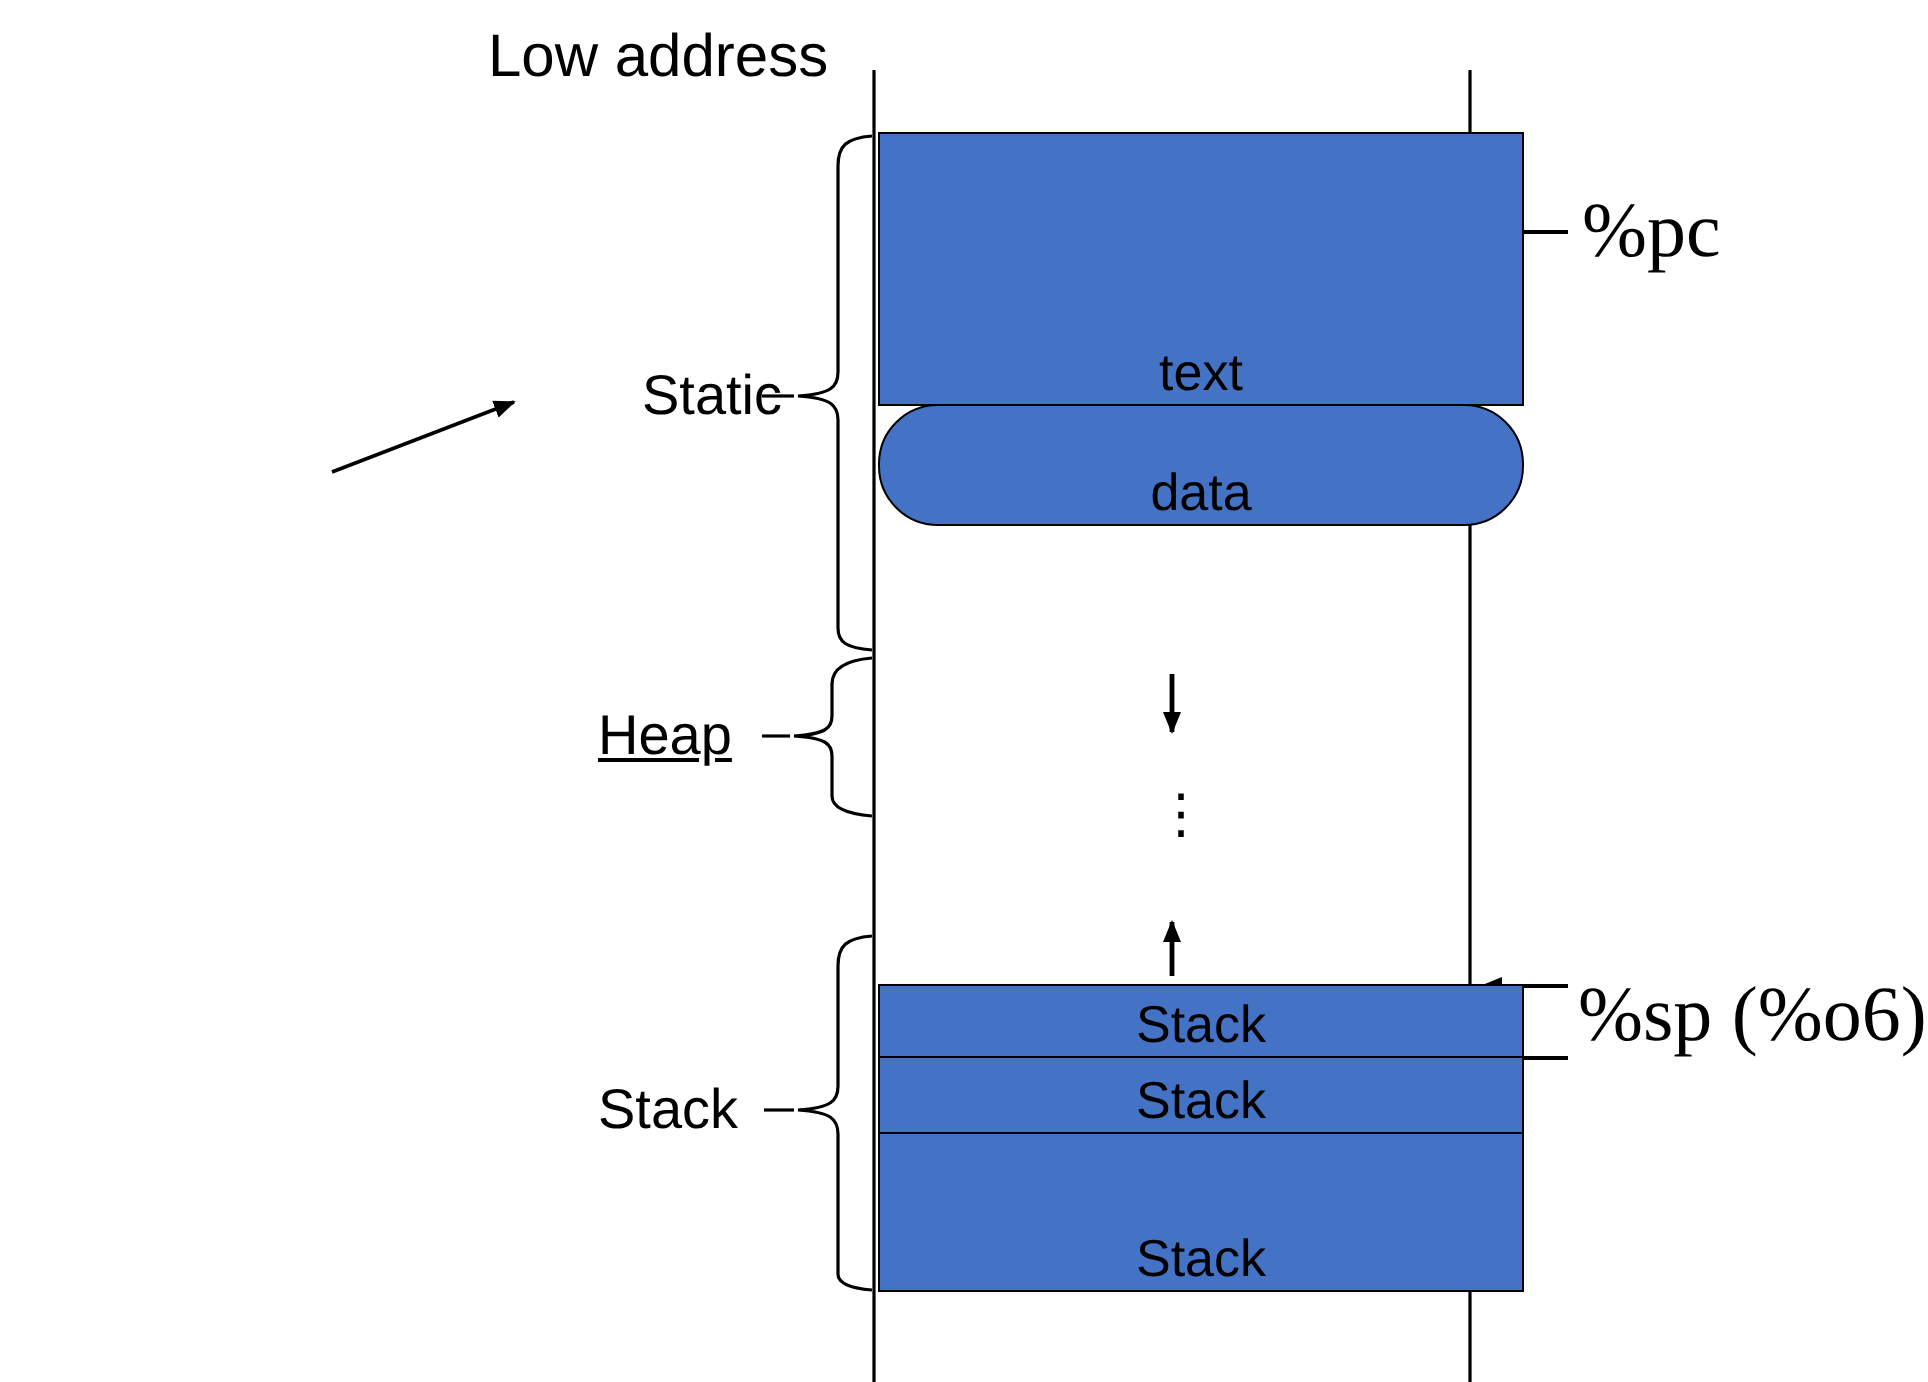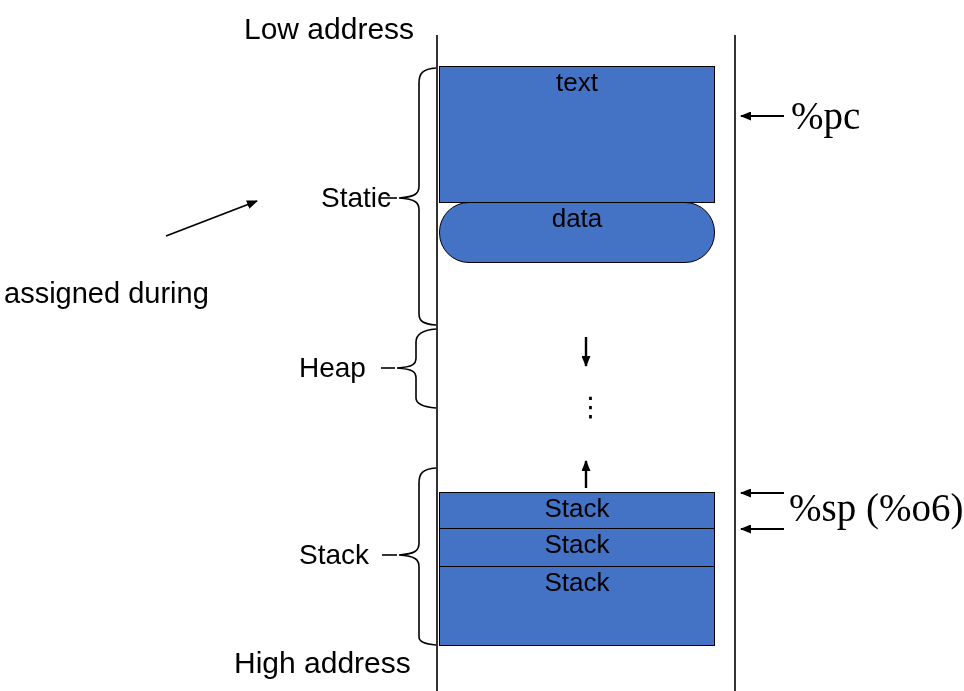--- a/index.html
+++ b/index.html
@@ -7,39 +7,39 @@
     position:relative;
     width:964px;height:691px;
     background:#ffffff;
     font-family:"Liberation Sans","DejaVu Sans",sans-serif;
     color:#000;
     overflow:hidden;
   }
   #overlay{position:absolute;left:0;top:0;width:964px;height:691px;}
   .seg{
     position:absolute;
-    left:439px;width:276px;
+    left:439px;width:323px;
     background:#4472C4;
     border:1.6px solid #000;
     box-sizing:border-box;
-    display:flex;align-items:flex-start;justify-content:center;
+    display:flex;align-items:flex-end;justify-content:center;
     font-size:26px;
   }
   .seg-text{top:66px;height:137px;}
   .seg-data{top:202px;height:61px;border-radius:30px;}
   .seg-bss{top:262px;height:64px;}
   .seg-stack1{top:492px;height:37px;}
   .seg-stack2{top:528px;height:39px;}
   .seg-stack3{top:566px;height:80px;}
   .endlabel{position:absolute;font-size:30px;line-height:34px;white-space:nowrap;}
   .low{left:244px;top:12px;}
   .high{left:234px;top:646px;}
   .regionlabel{position:absolute;font-size:28px;line-height:34px;white-space:nowrap;}
   .static{left:285px;top:181px;margin-left:36px;}
-  .heap{left:299px;top:351px;}
+  .heap{left:299px;top:351px;text-decoration:underline;}
   .stack{left:299px;top:538px;}
   .annotation{
     position:absolute;left:4px;top:276px;
     font-size:29px;line-height:35px;white-space:nowrap;
   }
   .reglabel{
     position:absolute;
     font-family:Liberation Serif, serif;
     font-size:39px;line-height:36px;white-space:nowrap;
   }
@@ -79,21 +79,20 @@
     <line x1="784" y1="493" x2="741" y2="493" stroke="#000" stroke-width="2" marker-end="url(#arrow)"></line>
     <line x1="784" y1="529" x2="741" y2="529" stroke="#000" stroke-width="2" marker-end="url(#arrow)"></line>
 
     <line x1="586" y1="337" x2="586" y2="366" stroke="#000" stroke-width="2.4" marker-end="url(#arrow)"></line>
     <line x1="586" y1="488" x2="586" y2="461" stroke="#000" stroke-width="2.4" marker-end="url(#arrow)"></line>
 
     <line x1="166" y1="236" x2="257" y2="201" stroke="#000" stroke-width="1.8" marker-end="url(#arrow)"></line>
   </svg>
 
   <div class="endlabel low">Low address</div>
-  <div class="endlabel high">High address</div>
 
   <div class="seg seg-text">
     <span>text</span>
   </div>
   <div class="seg seg-data">
     <span>data</span>
   </div>
   <div class="seg seg-stack1">
     <span>Stack</span>
   </div>
@@ -104,19 +103,18 @@
     <span>Stack</span>
   </div>
 
   <div class="dots">⋮</div>
 
   <div class="regionlabel static">Static</div>
   <div class="regionlabel heap">Heap</div>
   <div class="regionlabel stack">Stack</div>
 
   <div class="annotation">
-    <div>assigned during</div>
   </div>
 
   <div class="reglabel pc">%pc</div>
   <div class="reglabel sp">%sp (%o6)</div>
 
 </div>
 
 </body></html>

